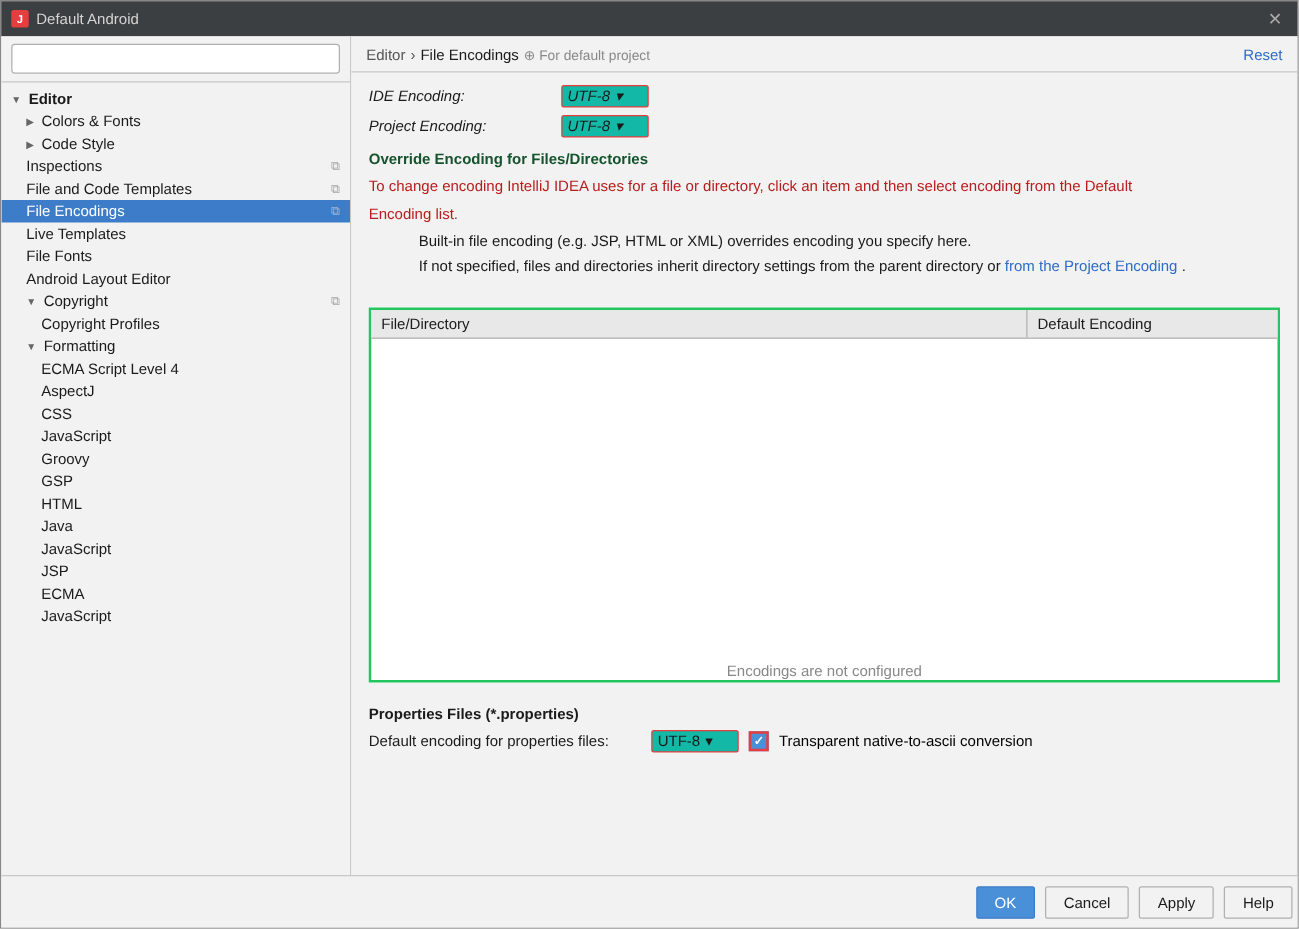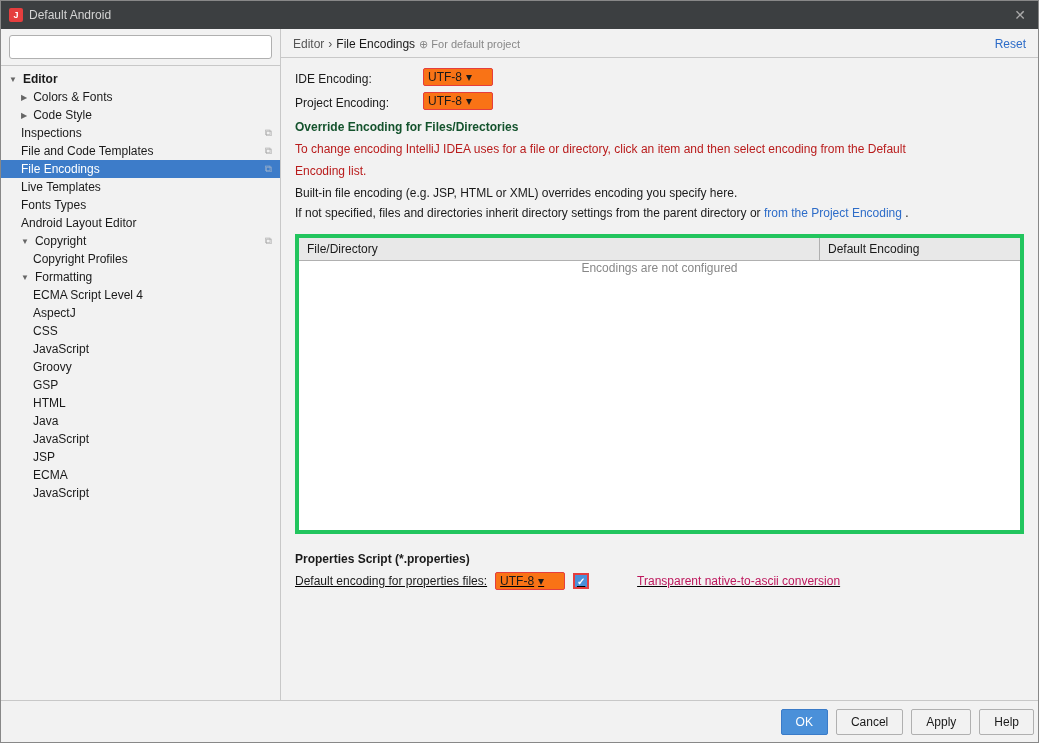--- a/index.html
+++ b/index.html
@@ -166,39 +166,41 @@
       text-decoration: none;
     }
 
     .panel-body {
       flex: 1;
       overflow-y: auto;
       padding: 10px 14px;
     }
     .field-row {
       display: flex;
-      align-items: flex-end;
+      align-items: center;
       margin-bottom: 6px;
       gap: 8px;
+      font-style: italic;
     }
     .field-label {
       font-size: 12px;
       color: #1a1a1a;
       min-width: 120px;
     }
     .dropdown-box {
       border: 1px solid #e53e3e;
       border-radius: 2px;
-      background: #f97316;
+      background: #14b8a6;
       display: flex;
       align-items: center;
       padding: 1px 4px;
       gap: 4px;
       cursor: pointer;
       min-width: 70px;
+      margin-left: 26px;
     }
     .dropdown-box span {
       font-size: 12px;
       color: #1a1a1a;
     }
     .dropdown-arrow {
       font-size: 9px;
       color: #555;
     }
 
@@ -212,29 +214,30 @@
       font-size: 12px;
       color: #b91c1c;
       margin-bottom: 4px;
       line-height: 1.5;
     }
     .builtin-text {
       font-size: 12px;
       color: #1a1a1a;
       margin-bottom: 2px;
       line-height: 1.5;
+      margin-left: 40px;
     }
     .blue-link-text {
       color: #2d6cc8;
     }
 
     .table-container {
-      border: 4px solid #22c55e;
+      border: 2px solid #22c55e;
       background: #fff;
-      margin-top: 12px;
+      margin-top: 24px;
       flex: 1;
       min-height: 300px;
       display: flex;
       flex-direction: column;
     }
     .table-header {
       display: flex;
       background: #e8e8e8;
       border-bottom: 1px solid #b0b0b0;
     }
@@ -242,42 +245,41 @@
       padding: 4px 8px;
       font-size: 12px;
       color: #1a1a1a;
       font-weight: normal;
     }
     .table-col-file { flex: 1; border-right: 1px solid #b0b0b0; }
     .table-col-enc { width: 200px; }
     .table-body {
       flex: 1;
       display: flex;
-      align-items: flex-start;
+      align-items: flex-end;
       justify-content: center;
       color: #888;
       font-size: 12px;
     }
 
     .properties-section {
       margin-top: 10px;
       padding-top: 8px;
     }
     .properties-title {
       font-size: 12px;
       font-weight: bold;
       color: #1a1a1a;
       margin-bottom: 6px;
     }
     .properties-row {
       display: flex;
       align-items: center;
       gap: 8px;
       margin-top: 4px;
-      text-decoration: underline;
     }
     .properties-label {
       font-size: 12px;
       color: #1a1a1a;
     }
     .checkbox-box {
       width: 16px;
       height: 16px;
       border: 2px solid #e53e3e;
       background: #4a90d9;
@@ -287,22 +289,21 @@
       cursor: pointer;
       flex-shrink: 0;
     }
     .checkbox-check {
       color: #fff;
       font-size: 10px;
       font-weight: bold;
     }
     .checkbox-label {
       font-size: 12px;
-      color: #be185d;
-      margin-left: 40px;
+      color: #000000;
     }
 
     
     .bottom-bar {
       height: 42px;
       background: #f2f2f2;
       border-top: 1px solid #c8c8c8;
       display: flex;
       align-items: center;
       justify-content: flex-end;
@@ -378,21 +379,21 @@
         <div class="tree-item level1 active">
           <span style="flex:1">File Encodings</span>
           <span class="copy-icon" style="color:#ccc">⧉</span>
         </div>
 
         <div class="tree-item level1">
           <span>Live Templates</span>
         </div>
 
         <div class="tree-item level1">
-          <span>Fonts Types</span>
+          <span>File Fonts</span>
         </div>
 
         <div class="tree-item level1">
           <span>Android Layout Editor</span>
         </div>
 
         <div class="tree-item level1">
           <span class="triangle">▼</span>
           <span style="flex:1">Copyright</span>
           <span class="copy-icon">⧉</span>
@@ -502,21 +503,21 @@
           <div class="table-header">
             <div class="table-col table-col-file">File/Directory</div>
             <div class="table-col table-col-enc">Default Encoding</div>
           </div>
           <div class="table-body">
             <span>Encodings are not configured</span>
           </div>
         </div>
 
         <div class="properties-section">
-          <div class="properties-title">Properties Script (*.properties)</div>
+          <div class="properties-title">Properties Files (*.properties)</div>
           <div class="properties-row">
             <span class="properties-label">Default encoding for properties files:</span>
             <div class="dropdown-box">
               <span>UTF-8</span>
               <span class="dropdown-arrow">▾</span>
             </div>
             <div class="checkbox-box">
               <span class="checkbox-check">✓</span>
             </div>
             <span class="checkbox-label">Transparent native-to-ascii conversion</span>

